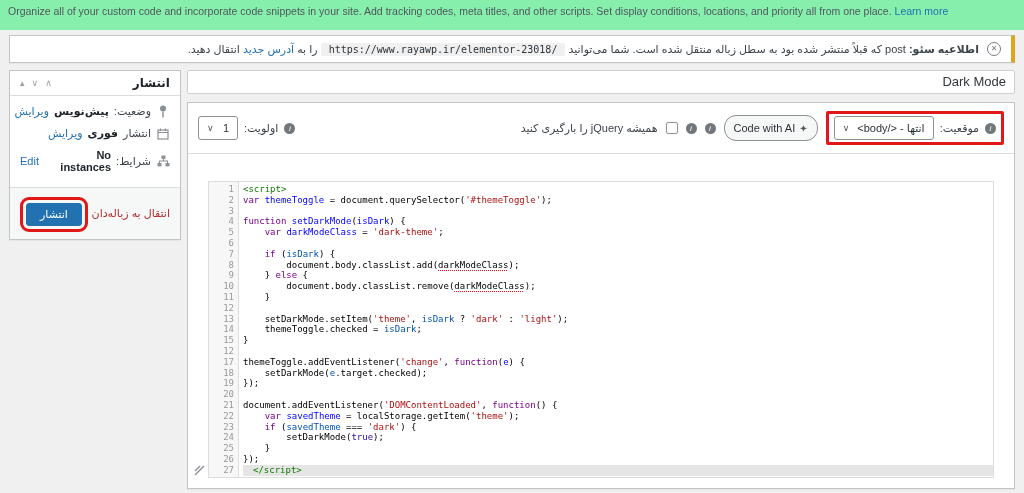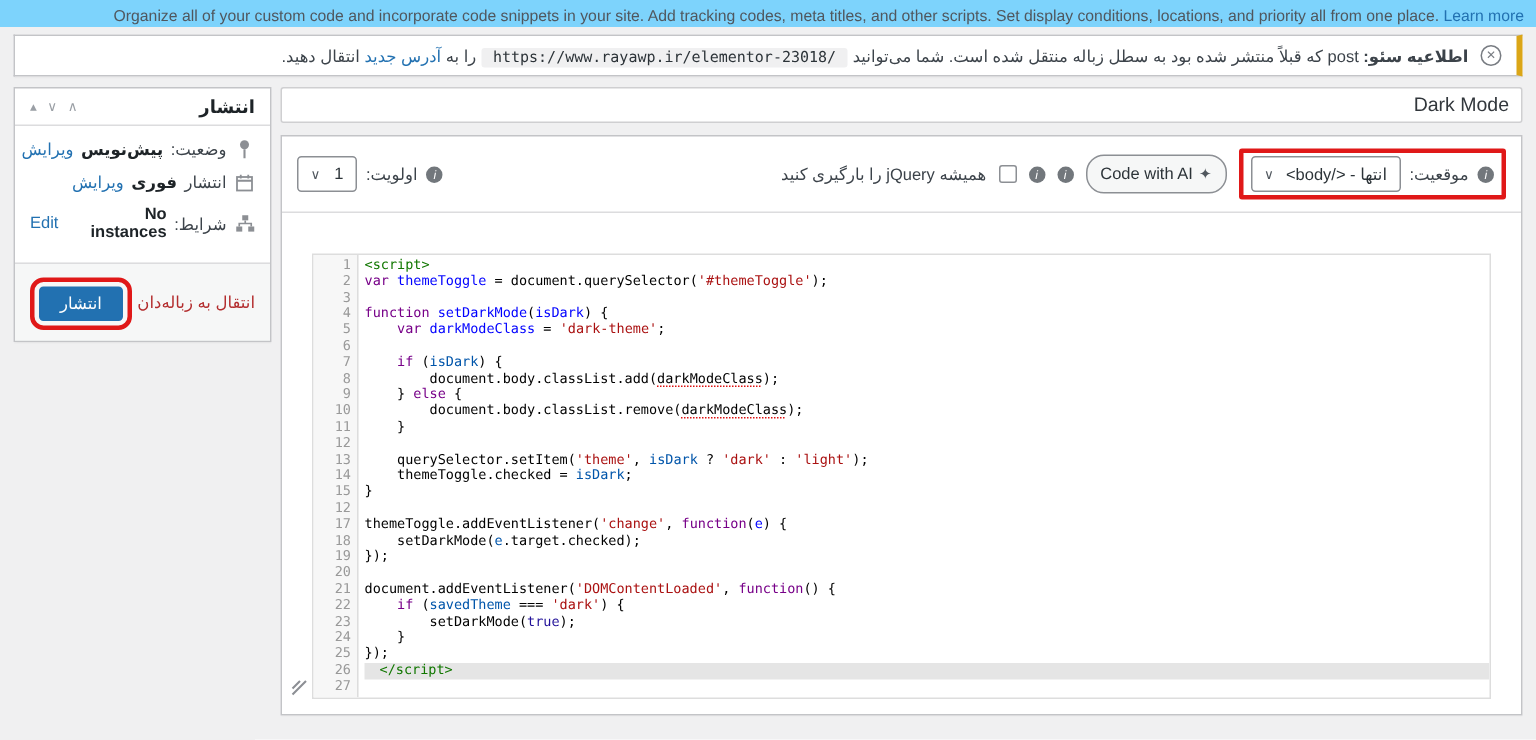--- a/index.html
+++ b/index.html
@@ -8,21 +8,21 @@
     background: #f0f0f1;
     font-family: "Liberation Sans", "DejaVu Sans", sans-serif;
     font-size: 11px;
     color: #3c434a;
     direction: rtl;
   }
   a { color: #2271b1; text-decoration: none; cursor: pointer; }
 
   
   .topbar {
-    height: 18px; background: #7dd3fc; direction: ltr; text-align: right;
+    height: 30px; background: #86efac; direction: ltr; 
     padding: 0 8px; line-height: 22px; font-size: 10.5px; color: #50575e;
     white-space: nowrap; overflow: hidden;
   }
 
   
   .notice {
     margin: 5px 9px 0 9px; background: #fff;
     border: 1px solid #c3c4c7; border-right: 4px solid #dba617;
     box-shadow: 0 1px 1px rgba(0,0,0,.04);
     padding: 6px 10px; display: flex; align-items: center; gap: 8px;
@@ -237,29 +237,30 @@
                 <div class="cl">&nbsp;</div>
                 <div class="cl"><span class="tk-kw">function</span><span class="tk-p"> </span><span class="tk-def">setDarkMode</span><span class="tk-p">(</span><span class="tk-def">isDark</span><span class="tk-p">) {</span></div>
                 <div class="cl"><span class="tk-p">    </span><span class="tk-kw">var</span><span class="tk-p"> </span><span class="tk-def">darkModeClass</span><span class="tk-p"> = </span><span class="tk-str">'dark-theme'</span><span class="tk-p">;</span></div>
                 <div class="cl">&nbsp;</div>
                 <div class="cl"><span class="tk-p">    </span><span class="tk-kw">if</span><span class="tk-p"> (</span><span class="tk-var2">isDark</span><span class="tk-p">) {</span></div>
                 <div class="cl"><span class="tk-p">        document.body.classList.add(</span><span class="tk-sq">darkModeClass</span><span class="tk-p">);</span></div>
                 <div class="cl"><span class="tk-p">    } </span><span class="tk-kw">else</span><span class="tk-p"> {</span></div>
                 <div class="cl"><span class="tk-p">        document.body.classList.remove(</span><span class="tk-sq">darkModeClass</span><span class="tk-p">);</span></div>
                 <div class="cl"><span class="tk-p">    }</span></div>
                 <div class="cl">&nbsp;</div>
-                <div class="cl"><span class="tk-p">    querySelector.setItem(</span><span class="tk-str">'theme'</span><span class="tk-p">, </span><span class="tk-var2">isDark</span><span class="tk-p"> ? </span><span class="tk-str">'dark'</span><span class="tk-p"> : </span><span class="tk-str">'light'</span><span class="tk-p">);</span></div>
+                <div class="cl"><span class="tk-p">    setDarkMode.setItem(</span><span class="tk-str">'theme'</span><span class="tk-p">, </span><span class="tk-var2">isDark</span><span class="tk-p"> ? </span><span class="tk-str">'dark'</span><span class="tk-p"> : </span><span class="tk-str">'light'</span><span class="tk-p">);</span></div>
                 <div class="cl"><span class="tk-p">    themeToggle.checked = </span><span class="tk-var2">isDark</span><span class="tk-p">;</span></div>
                 <div class="cl"><span class="tk-p">}</span></div>
                 <div class="cl">&nbsp;</div>
                 <div class="cl"><span class="tk-p">themeToggle.addEventListener(</span><span class="tk-str">'change'</span><span class="tk-p">, </span><span class="tk-kw">function</span><span class="tk-p">(</span><span class="tk-def">e</span><span class="tk-p">) {</span></div>
                 <div class="cl"><span class="tk-p">    setDarkMode(</span><span class="tk-var2">e</span><span class="tk-p">.target.checked);</span></div>
                 <div class="cl"><span class="tk-p">});</span></div>
                 <div class="cl">&nbsp;</div>
                 <div class="cl"><span class="tk-p">document.addEventListener(</span><span class="tk-str">'DOMContentLoaded'</span><span class="tk-p">, </span><span class="tk-kw">function</span><span class="tk-p">() {</span></div>
+                <div class="cl"><span class="tk-p">    </span><span class="tk-kw">var</span><span class="tk-p"> </span><span class="tk-def">savedTheme</span><span class="tk-p"> = localStorage.getItem(</span><span class="tk-str">'theme'</span><span class="tk-p">);</span></div>
                 <div class="cl"><span class="tk-p">    </span><span class="tk-kw">if</span><span class="tk-p"> (</span><span class="tk-var2">savedTheme</span><span class="tk-p"> === </span><span class="tk-str">'dark'</span><span class="tk-p">) {</span></div>
                 <div class="cl"><span class="tk-p">        setDarkMode(</span><span class="tk-atom">true</span><span class="tk-p">);</span></div>
                 <div class="cl"><span class="tk-p">    }</span></div>
                 <div class="cl"><span class="tk-p">});</span></div>
                 <div class="cl active"><span class="tk-tag">&lt;/script&gt;</span></div>
               </div>
           </div>
           <svg class="grabber" width="11" height="11" viewBox="0 0 11 11">
             <path d="M1 10 L10 1 M1 6 L6 1" stroke="#8c8f94" stroke-width="1.4" fill="none"></path>
           </svg>

